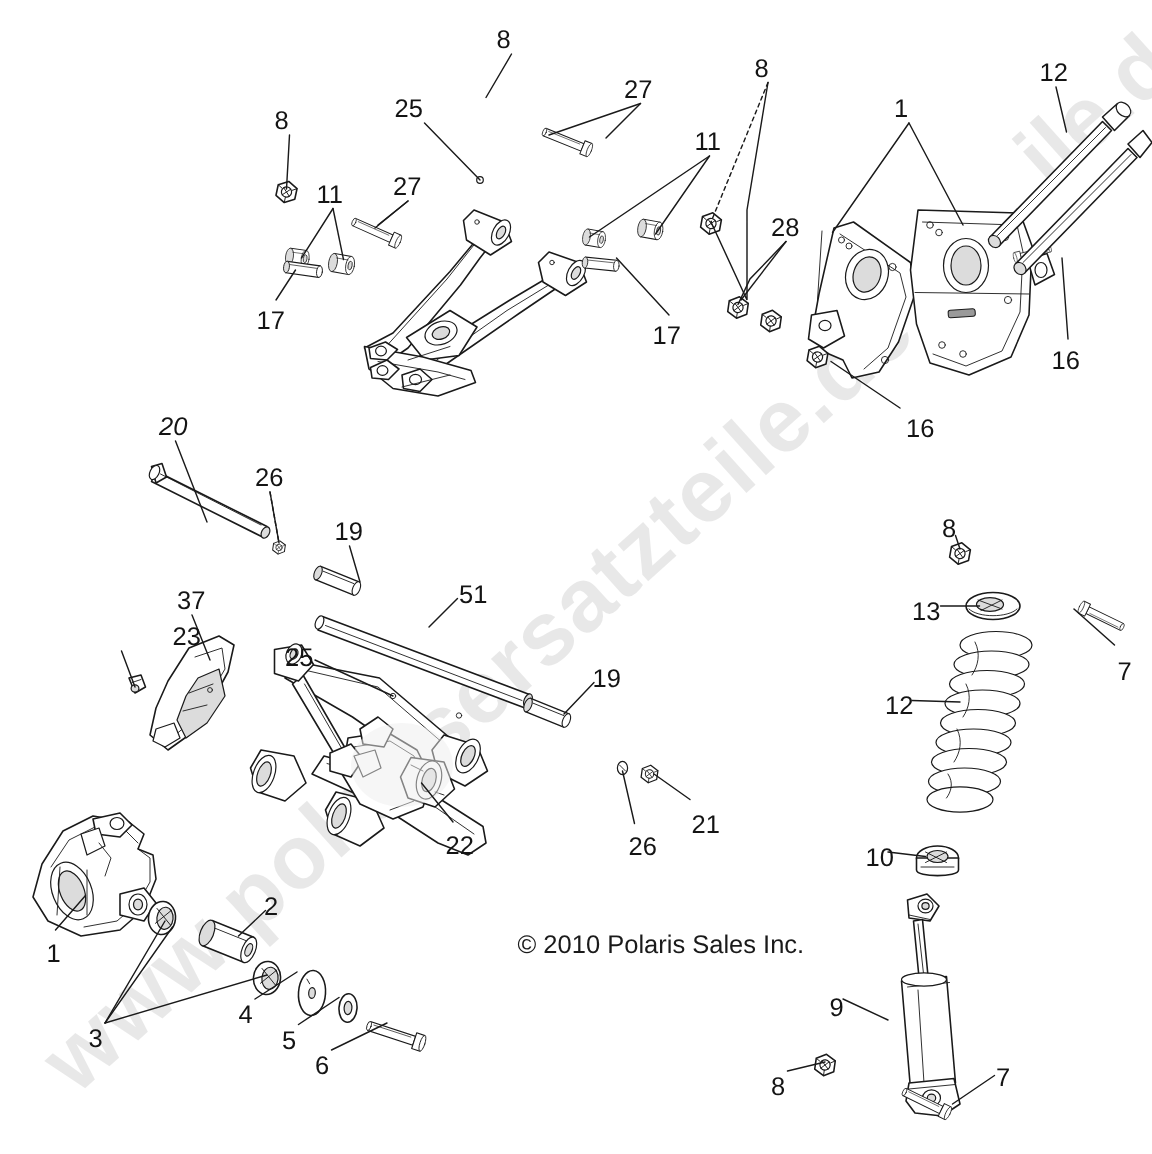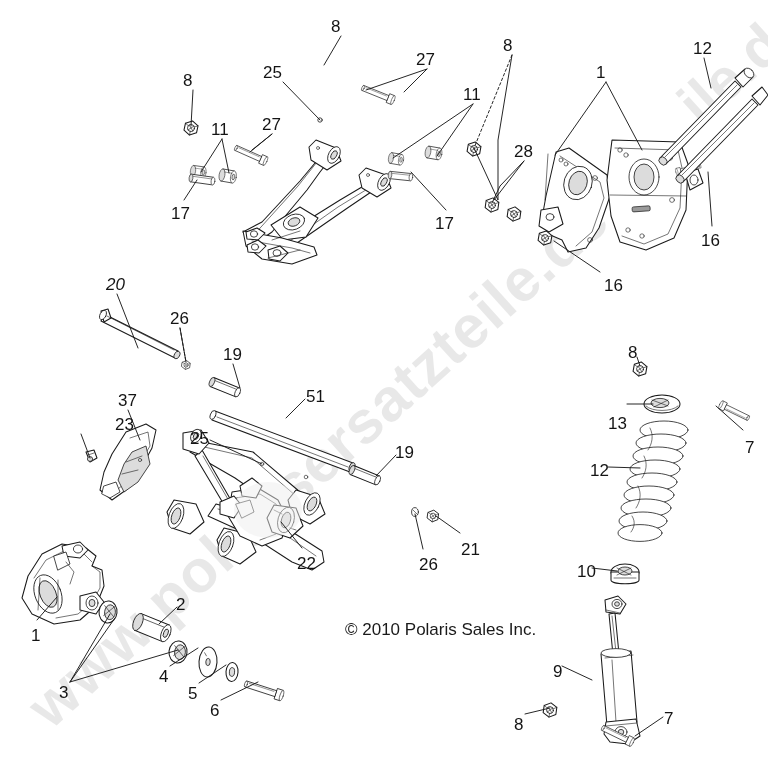--- a/index.html
+++ b/index.html
@@ -545,21 +545,21 @@
       <div class="callout-label" style="left: 297px; top: 555px;">22</div>
       <div class="callout-label" style="left: 419px; top: 556px;">26</div>
       <div class="callout-label" style="left: 461px; top: 541px;">21</div>
       <div class="callout-label" style="left: 31px; top: 627px;">1</div>
       <div class="callout-label" style="left: 176px; top: 596px;">2</div>
       <div class="callout-label" style="left: 59px; top: 684px;">3</div>
       <div class="callout-label" style="left: 159px; top: 668px;">4</div>
       <div class="callout-label" style="left: 188px; top: 685px;">5</div>
       <div class="callout-label" style="left: 210px; top: 702px;">6</div>
       <div class="callout-label" style="left: 628px; top: 344px;">8</div>
-      <div class="callout-label" style="left: 608px; top: 399px; margin-top: 16px;">13</div>
+      <div class="callout-label" style="left: 608px; top: 399px;">13</div>
       <div class="callout-label" style="left: 745px; top: 439px;">7</div>
       <div class="callout-label" style="left: 590px; top: 462px;">12</div>
       <div class="callout-label" style="left: 577px; top: 563px;">10</div>
       <div class="callout-label" style="left: 553px; top: 663px;">9</div>
       <div class="callout-label" style="left: 514px; top: 716px;">8</div>
       <div class="callout-label" style="left: 664px; top: 710px;">7</div>
     </div>
 
   <div id="copyright">© 2010 Polaris Sales Inc.</div>
 

